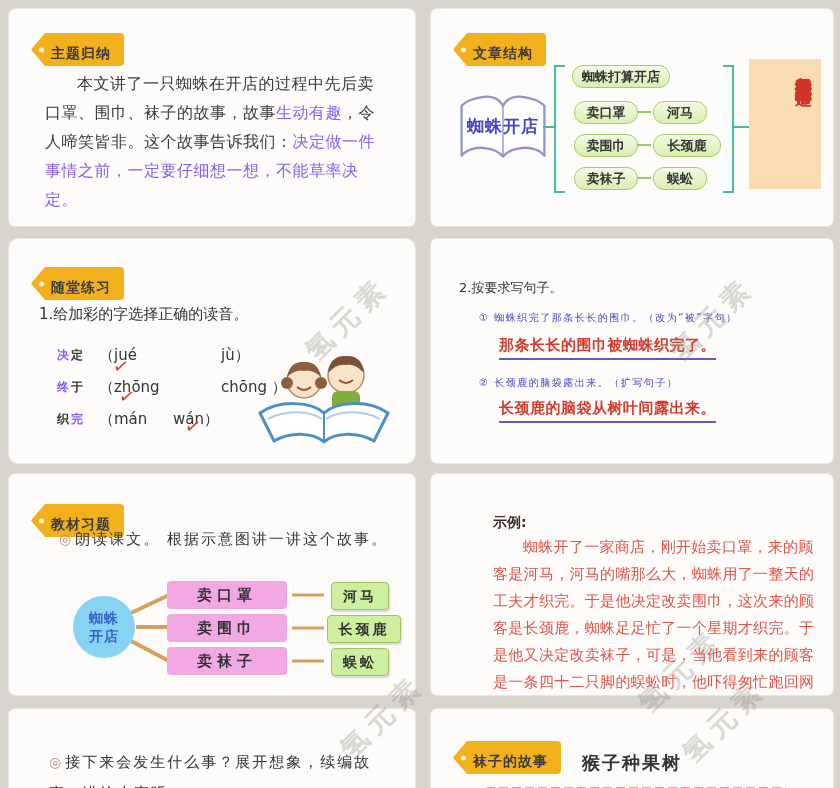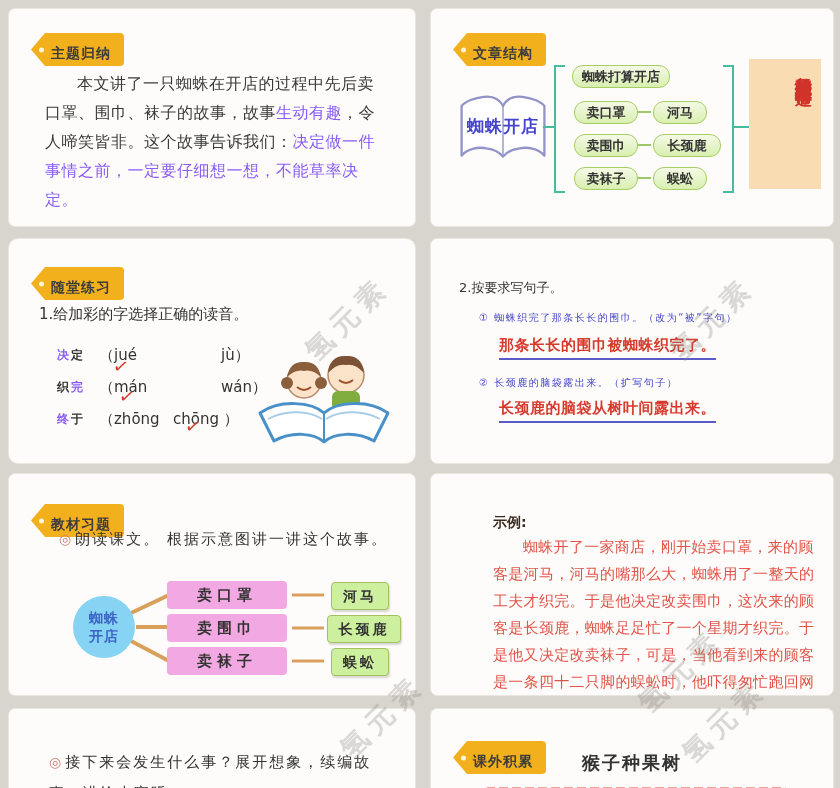--- a/index.html
+++ b/index.html
@@ -136,28 +136,28 @@
   <div class="badge" style="left:22px;top:28px;">随堂练习</div>
   <div class="s3-q">1.给加彩的字选择正确的读音。</div>
 
   <div class="s3-rows">
     <div class="s3-row">
       <span class="hz"><span class="red">决</span><span>定</span></span>
       <span class="opt1">（jué</span>
       <span>jù）</span>
     </div>
     <div class="s3-row">
+      <span class="hz"><span class="red">终</span><span>于</span></span>
+      <span class="opt1">（zhōng</span>
+      <span>chōng ）</span>
+    </div>
+    <div class="s3-row">
       <span class="hz"><span>织</span><span class="red">完</span></span>
       <span class="opt1">（mán</span>
       <span>wán）</span>
-    </div>
-    <div class="s3-row">
-      <span class="hz"><span class="red">终</span><span>于</span></span>
-      <span class="opt1">（zhōng</span>
-      <span>chōng ）</span>
     </div>
   </div>
 
   <span class="check" style="left:104px;top:116px;">✓</span>
   <span class="check" style="left:110px;top:146px;">✓</span>
   <span class="check" style="left:176px;top:176px;">✓</span>
 
   <svg style="position:absolute;left:245px;top:108px;" width="140" height="105" viewBox="0 0 140 105">
     <circle cx="50" cy="34" r="17" fill="#FBE3C9" stroke="#B98A68" stroke-width="1.5"></circle>
     <path d="M33 30 Q36 14 50 15 Q64 14 67 30 Q58 22 50 24 Q42 22 33 30 Z" fill="#8B5E3C"></path>
@@ -224,21 +224,21 @@
   <div class="s6-para">蜘蛛开了一家商店，刚开始卖口罩，来的顾客是河马，河马的嘴那么大，蜘蛛用了一整天的工夫才织完。于是他决定改卖围巾，这次来的顾客是长颈鹿，蜘蛛足足忙了一个星期才织完。于是他又决定改卖袜子，可是，当他看到来的顾客是一条四十二只脚的蜈蚣时，他吓得匆忙跑回网上。</div>
 </div>
 
 <div class="slide" id="s7">
   <div class="s7-prompt">
     <span class="deco">◎</span><span>接下来会发生什么事？展开想象，续编故事，讲给大家听。</span>
   </div>
 </div>
 
 <div class="slide" id="s8">
-  <div class="badge" style="left:22px;top:32px;">课外积累</div>
+  <div class="badge" style="left:22px;top:32px;">袜子的故事</div>
   <div class="s8-title">猴子种果树</div>
   <div class="s8-redline"></div>
 </div>
 
 <div class="wm" style="left:295px;top:300px;">氢元素</div>
 <div class="wm" style="left:660px;top:300px;">氢元素</div>
 <div class="wm" style="left:628px;top:652px;">氢元素</div>
 <div class="wm" style="left:330px;top:698px;">氢元素</div>
 <div class="wm" style="left:672px;top:702px;">氢元素</div>
 

